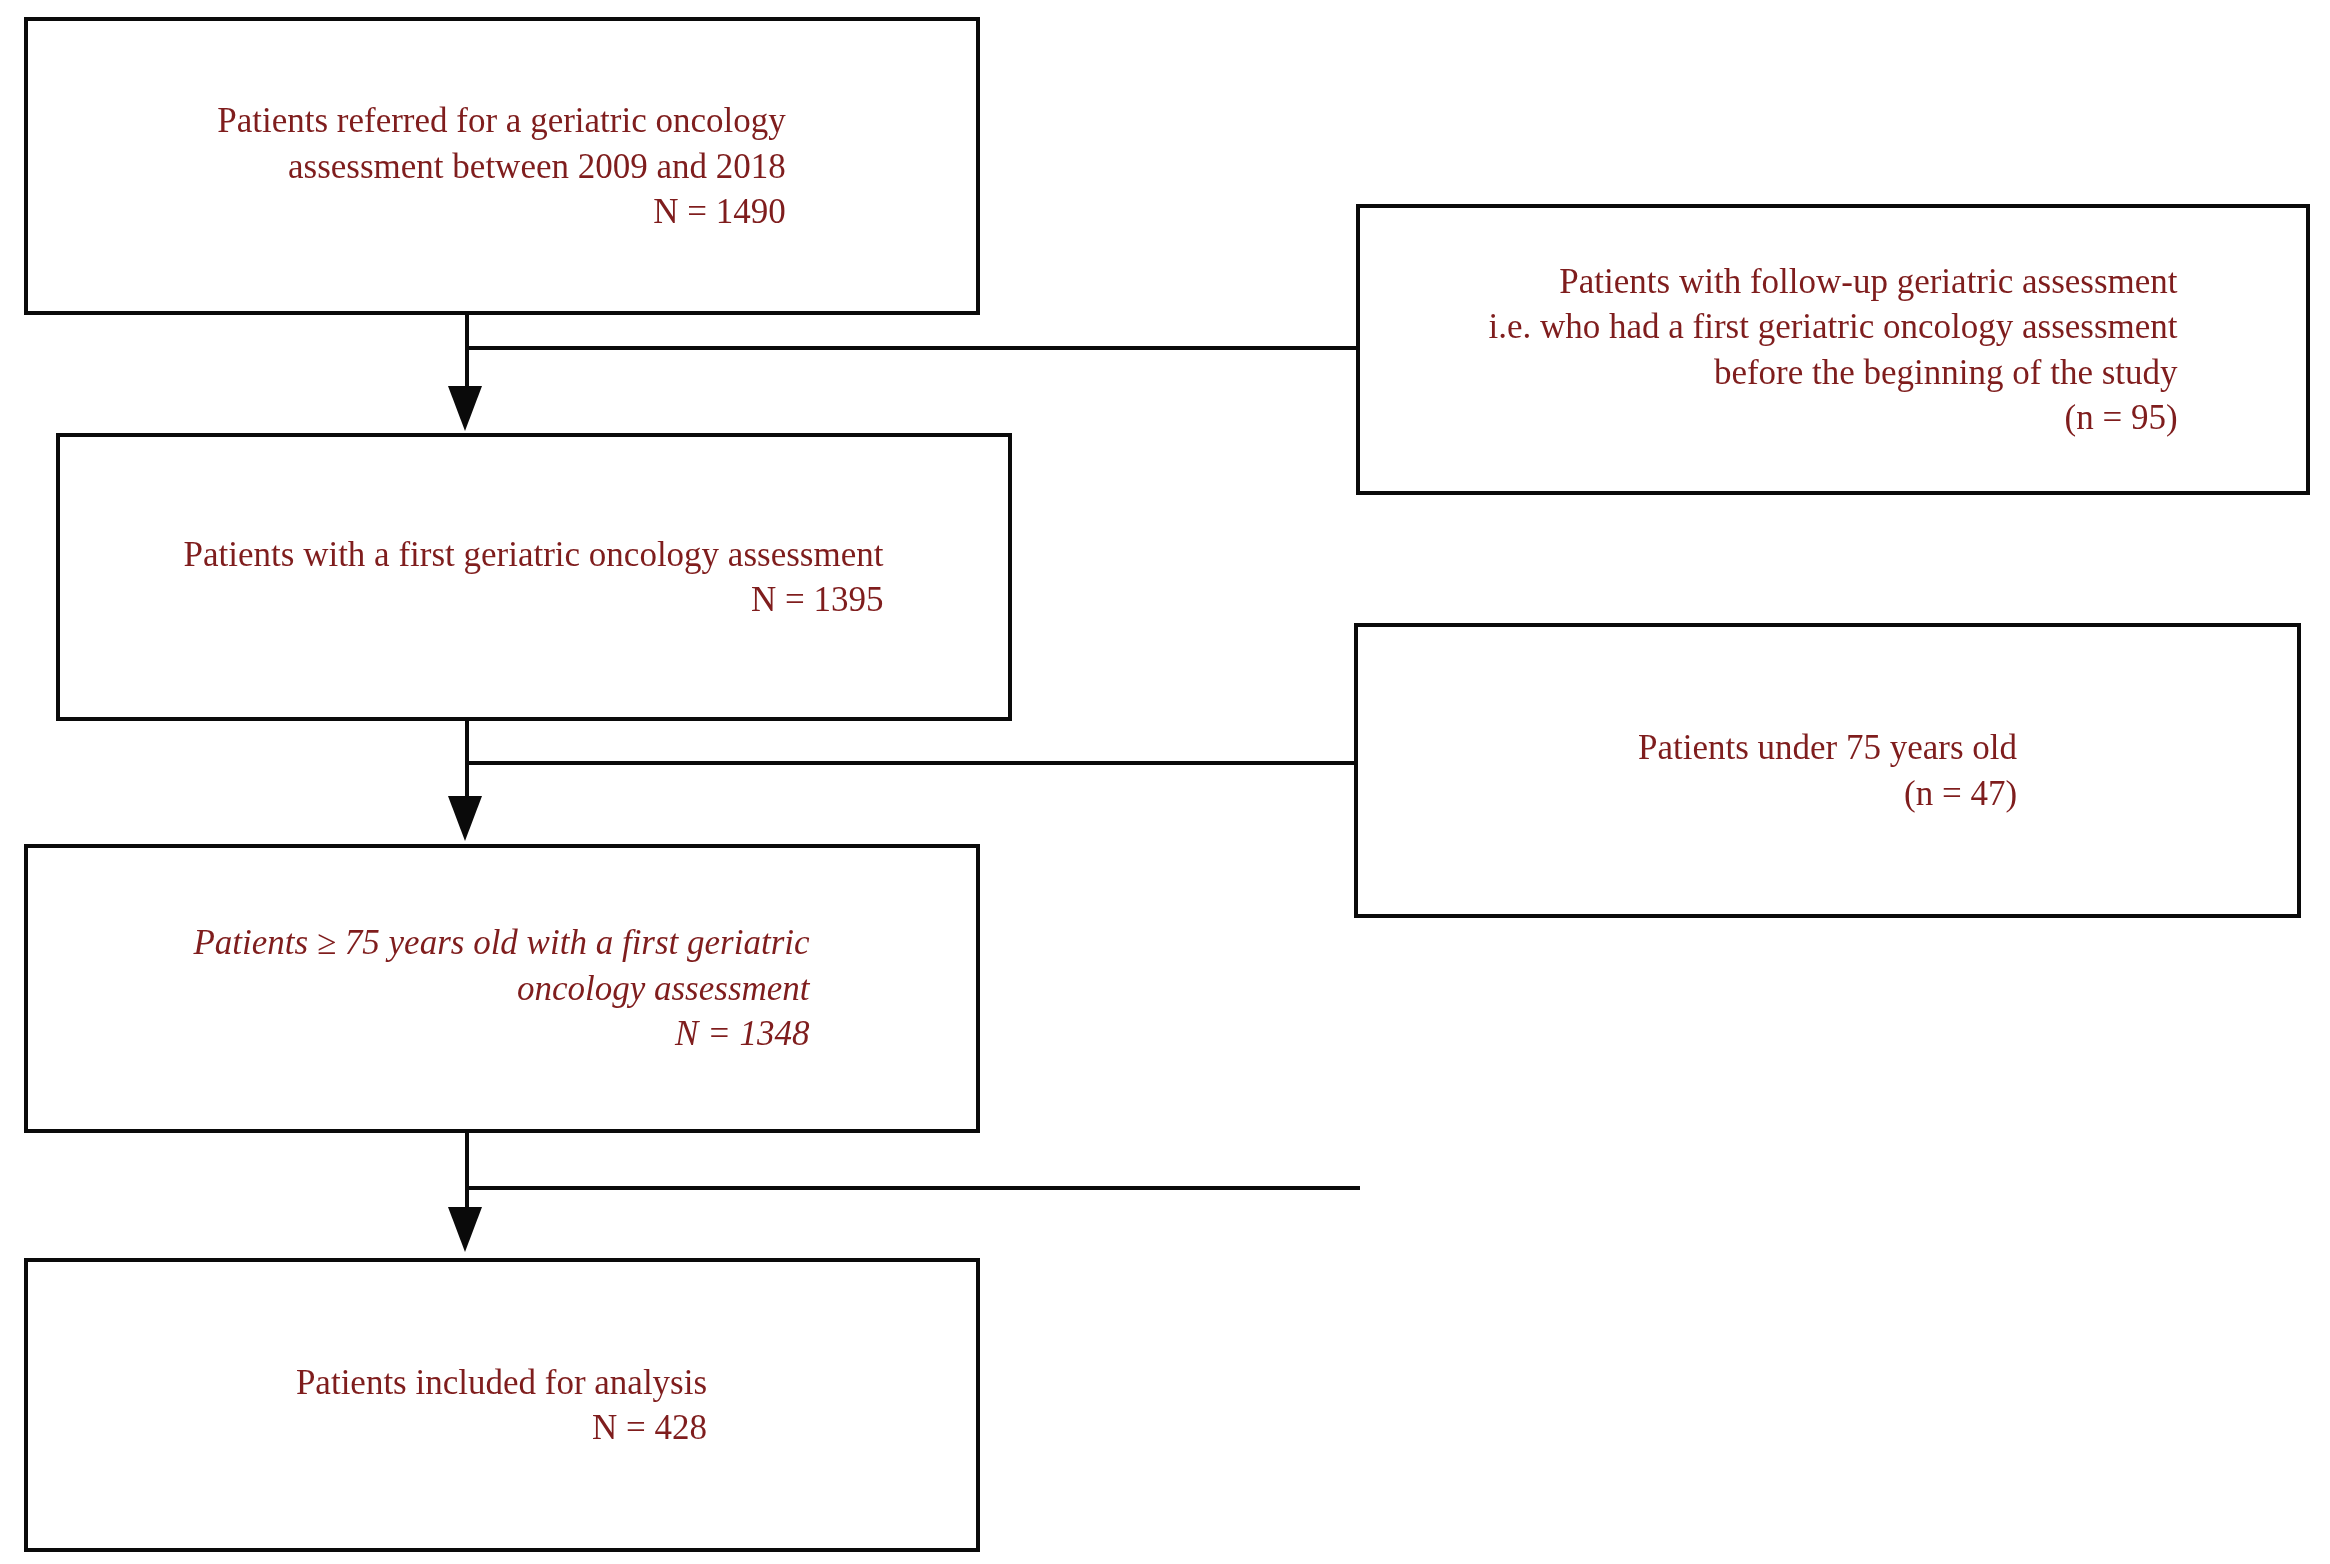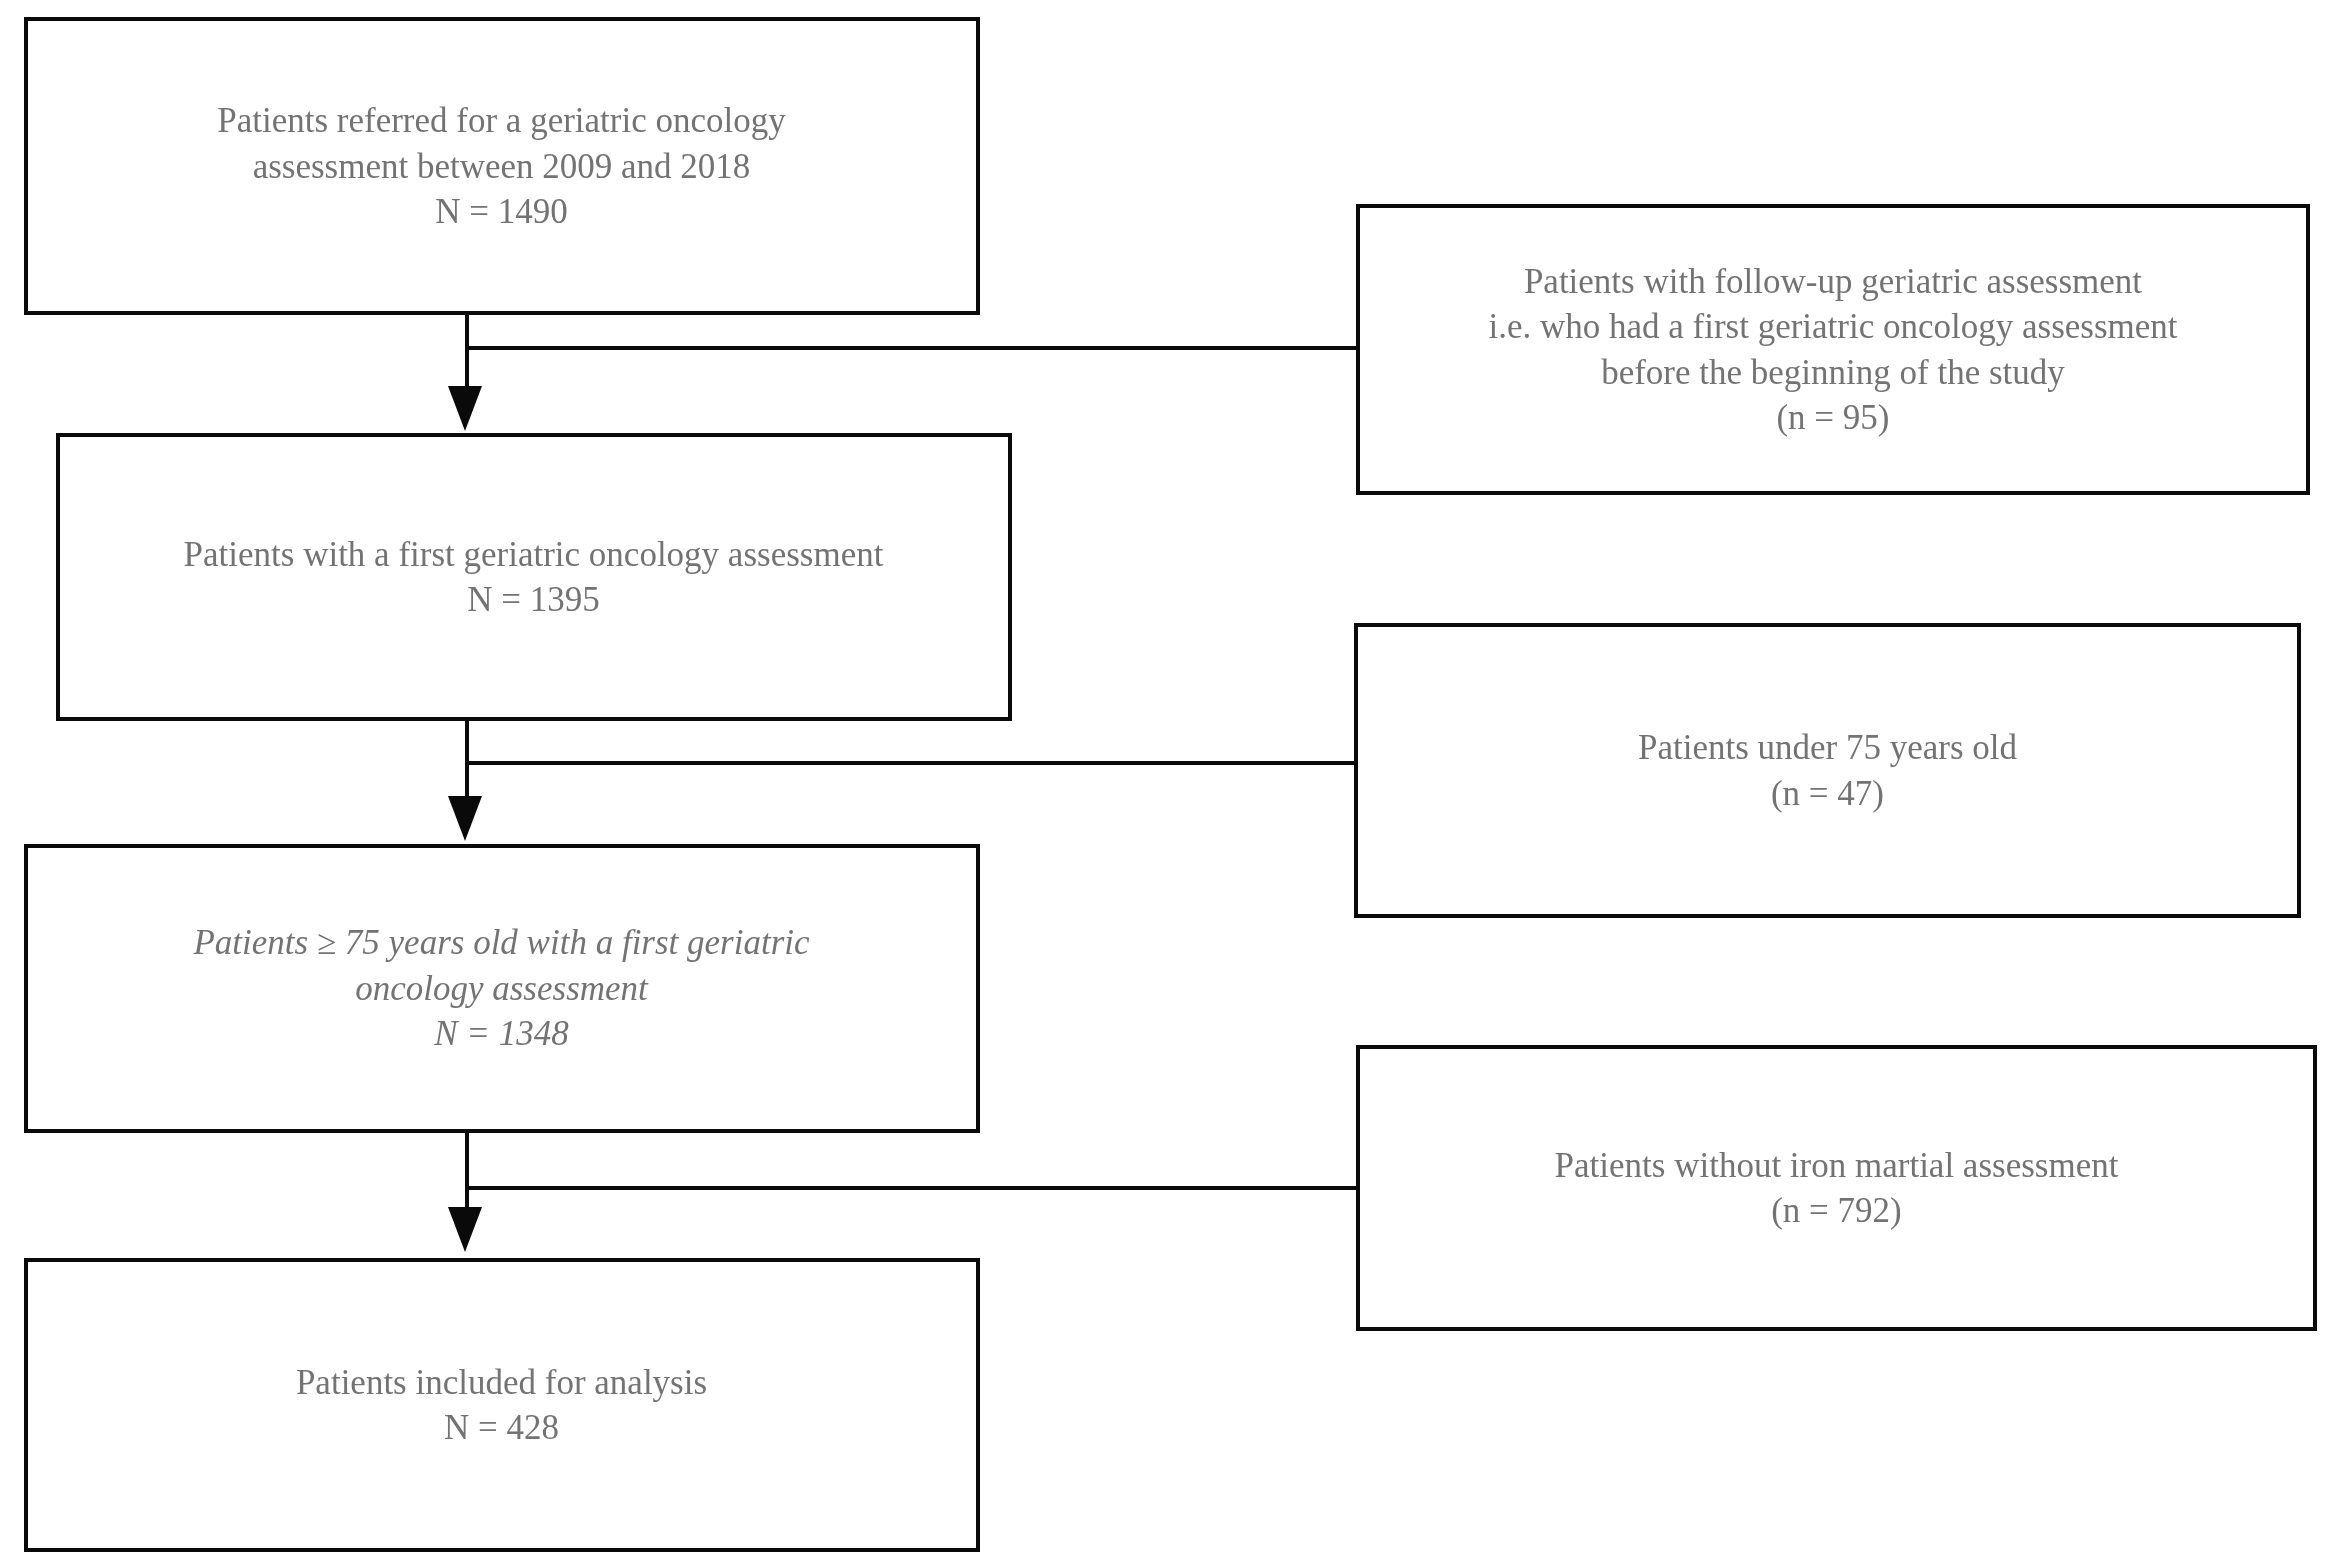--- a/index.html
+++ b/index.html
@@ -28,21 +28,22 @@
     text-align: center;
     color: #000000;
   }
 
   .box-text {
     font-size: 35px;
     line-height: 1.30;
     letter-spacing: 0px;
     padding: 0 21px;
     white-space: pre-line;
-    color: #737373;
+    color: #7f1d1d;
+    text-align: right;
   }
 
   
   #box-referred   { left: 23.5px;  top: 17.3px;   width: 956px; height: 298px; }
   #box-first      { left: 23.5px;  top: 433px;  width: 956px; height: 288px; margin-left: 32px; }
   #box-over75     { left: 23.5px;  top: 844px; width: 956px; height: 289px; font-style: italic; }
   #box-included   { left: 23.5px;  top: 1258px; width: 956px; height: 294px; }
 
   
   #box-followup   { left: 1356px; top: 204px;  width: 954px; height: 291px; }
@@ -116,24 +117,20 @@
 i.e. who had a first geriatric oncology assessment
 before the beginning of the study
 (n = 95)</div>
   </div>
 
   <div class="flow-box" id="box-under75">
     <div class="box-text">Patients under 75 years old
 (n = 47)</div>
   </div>
 
-  <div class="flow-box" id="box-noiron">
-    <div class="box-text">Patients without iron martial assessment
-(n = 792)</div>
-  </div>
 
   <div class="v-line" id="vline-1"></div>
   <div class="h-line" id="hline-1"></div>
   <div class="arrowhead" id="arrow-1"></div>
 
   <div class="v-line" id="vline-2"></div>
   <div class="h-line" id="hline-2"></div>
   <div class="arrowhead" id="arrow-2"></div>
 
   <div class="v-line" id="vline-3"></div>

